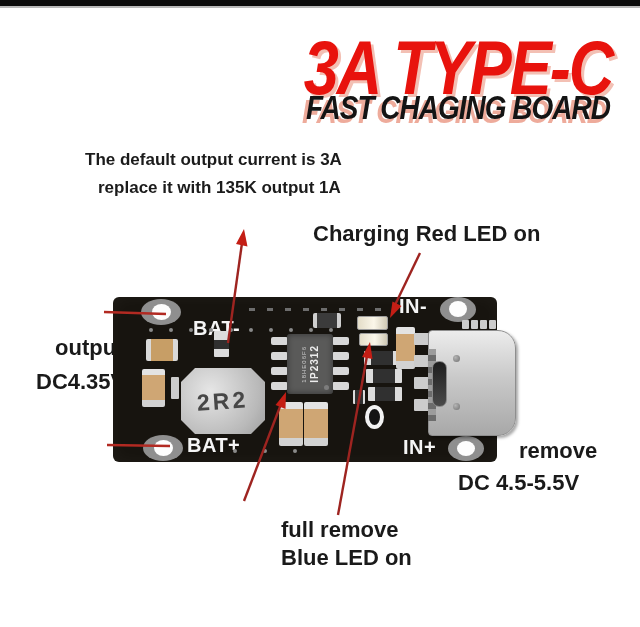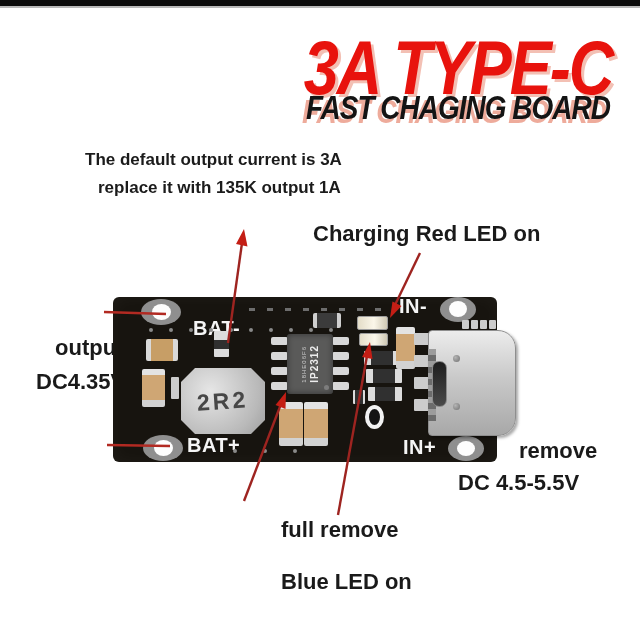--- a/index.html
+++ b/index.html
@@ -103,21 +103,21 @@
     <div class="l1">The default output current is 3A</div>
     <div class="l3">replace it with 135K output 1A</div>
   </div>
 
   <div class="lab" style="left:313px; top:221px;">Charging Red LED on</div>
   <div class="lab" style="left:55px;  top:335px;">output</div>
   <div class="lab" style="left:36px;  top:369px;">DC4.35V</div>
   <div class="lab" style="left:519px; top:438px;">remove</div>
   <div class="lab" style="left:458px; top:470px;">DC 4.5-5.5V</div>
   <div class="lab" style="left:281px; top:517px;">full remove</div>
-  <div class="lab" style="left:281px; top:569px;">Blue LED on</div>
+  <div class="lab" style="left:281px; top:545px;">Blue LED on</div>
 
   <div class="board">
 
     <div class="pad-outer" style="left:28px; top:2px;  width:40px; height:26px;"></div>
     <div class="pad-inner" style="left:39px; top:7px;  width:19px; height:16px;"></div>
     <div class="silk" style="left:80px;  top:0px;margin-top:20px;">BAT-</div>
     <div class="silk" style="left:286px; top:-2px;">IN-</div>
     <div class="pad-outer" style="left:327px; top:0px; width:36px; height:25px;"></div>
     <div class="pad-inner" style="left:336px; top:4px; width:18px; height:16px;"></div>
 

